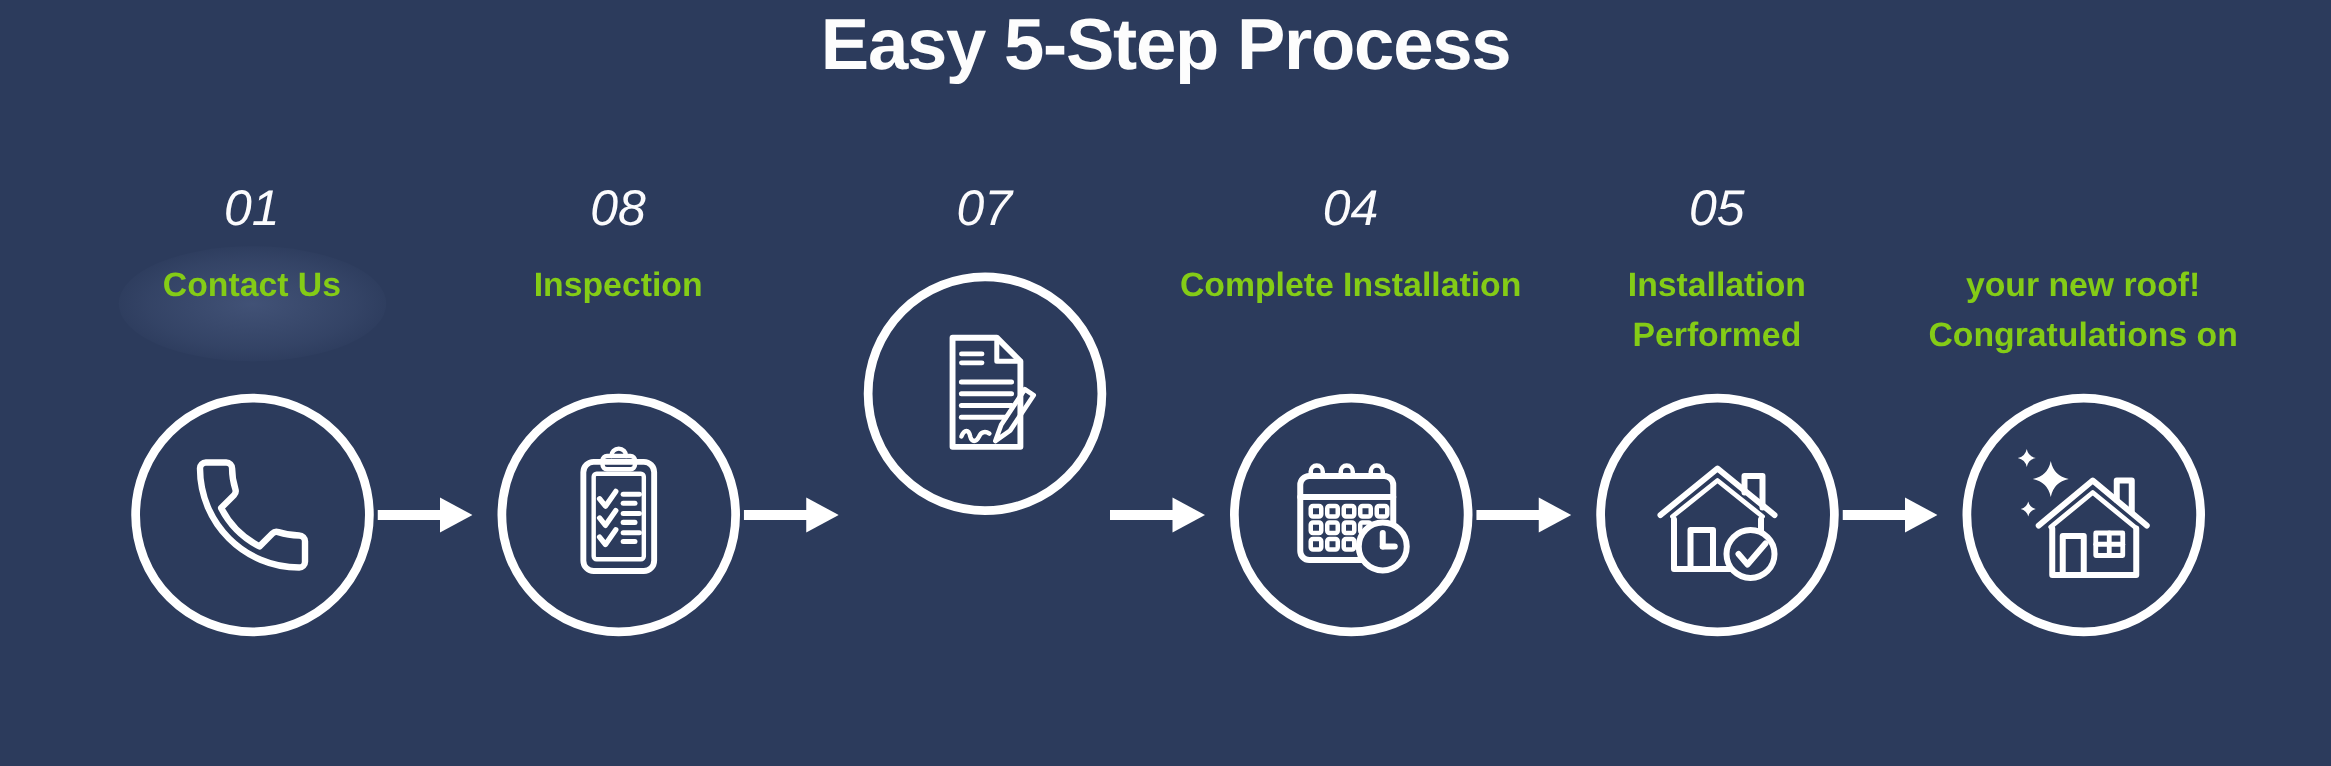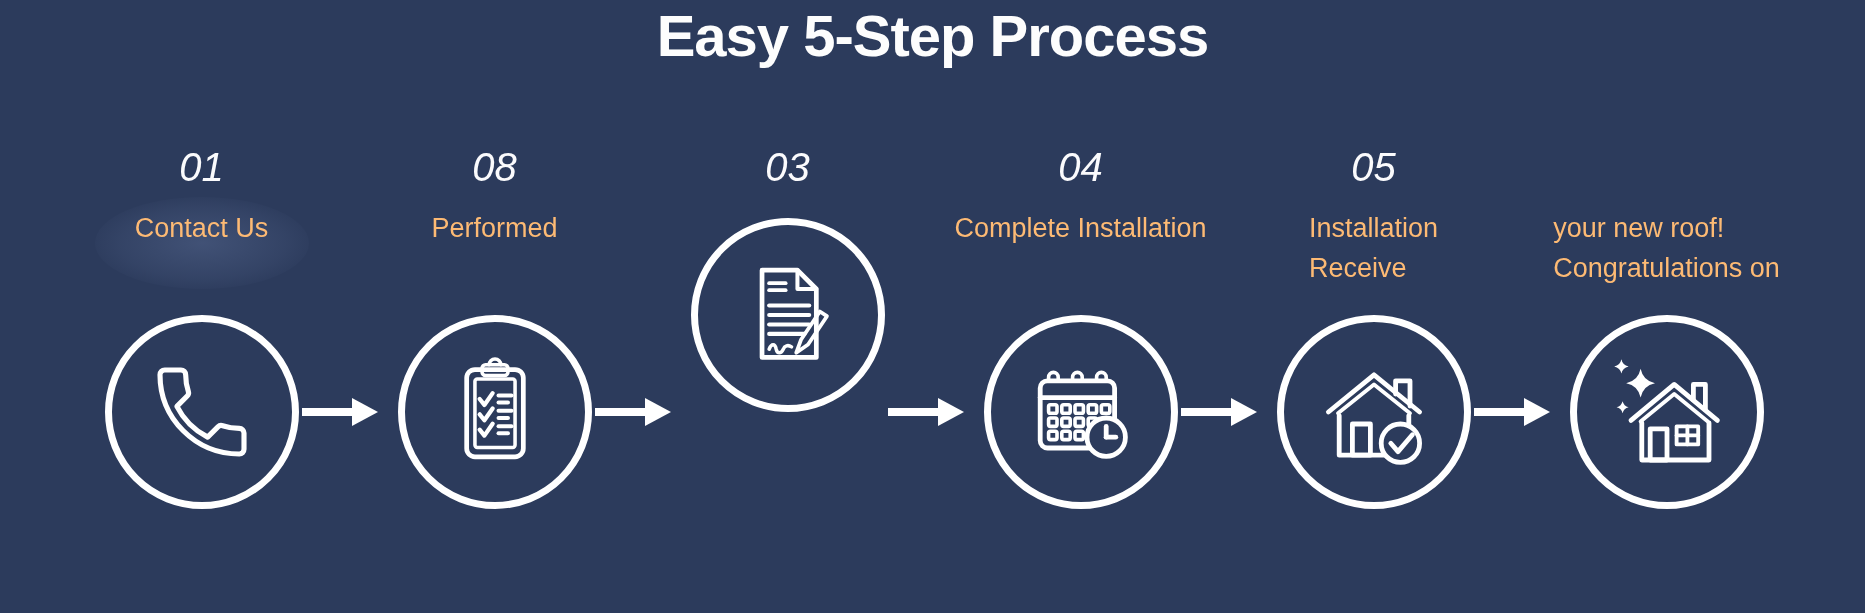--- a/index.html
+++ b/index.html
@@ -35,22 +35,22 @@
     position:relative;
     width:293px;
     display:flex;flex-direction:column;align-items:center;
   }
   .step-number{
     margin-top:143px;height:48px;line-height:48px;
     font-size:40px;font-weight:400;color:#fbfbfd;font-style:italic;
   }
   .step-label{
     margin-top:17px;height:80px;
-    font-size:27px;line-height:40px;font-weight:400;
-    text-align:left;color:#fdba74;
+    font-size:27px;line-height:40px;font-weight:700;
+    text-align:center;color:#84cc16;
   }
   .step-label span{display:block;white-space:nowrap;}
   .circle{
     box-sizing:border-box;
     margin-top:27px;
     width:194px;height:194px;
     border:7px solid #ffffff;border-radius:50%;
     display:flex;align-items:center;justify-content:center;
   }
   .icon{display:block;}
@@ -84,21 +84,21 @@
       </div>
       <svg class="arrow" width="76" height="30" viewBox="0 0 76 30">
         <line x1="0" y1="15" x2="53" y2="15" stroke="#ffffff" stroke-width="8"></line>
         <polygon points="50,1 76,15 50,29" fill="#ffffff"></polygon>
       </svg>
     </div>
 
     <div class="step">
       <div class="step-number">08</div>
       <div class="step-label">
-        <span>Performed</span>
+        <span>Inspection</span>
       </div>
       <div class="circle">
         <svg class="icon" width="118" height="118" viewBox="0 0 100 100" fill="none" stroke="#ffffff" stroke-width="4" stroke-linecap="round" stroke-linejoin="round">
           <rect x="26" y="14" width="48" height="74" rx="7"></rect>
           <rect x="33" y="22" width="34" height="58" rx="2" stroke-width="3"></rect>
           <path d="M45 10 a5 5 0 0 1 10 0" stroke-width="3"></path>
           <rect x="39" y="10" width="22" height="9" rx="3" stroke-width="3"></rect>
           <polyline points="37,39 41,44 48,34" stroke-width="3.6"></polyline>
           <polyline points="37,52 41,57 48,47" stroke-width="3.6"></polyline>
           <polyline points="37,65 41,70 48,60" stroke-width="3.6"></polyline>
@@ -110,21 +110,21 @@
           <line x1="53" y1="68" x2="61" y2="68" stroke-width="3.4"></line>
         </svg>
       </div>
       <svg class="arrow" width="76" height="30" viewBox="0 0 76 30">
         <line x1="0" y1="15" x2="53" y2="15" stroke="#ffffff" stroke-width="8"></line>
         <polygon points="50,1 76,15 50,29" fill="#ffffff"></polygon>
       </svg>
     </div>
 
     <div class="step">
-      <div class="step-number">03</div>
+      <div class="step-number">07</div>
       <div class="circle">
         <svg class="icon" width="118" height="118" viewBox="0 0 100 100" fill="none" stroke="#ffffff" stroke-width="4" stroke-linecap="round" stroke-linejoin="round">
           <path d="M28 12 H58 L74 28 V86 H28 Z"></path>
           <path d="M58 12 V28 H74" stroke-width="3.4"></path>
           <line x1="34" y1="23" x2="48" y2="23" stroke-width="3.2"></line>
           <line x1="34" y1="29" x2="48" y2="29" stroke-width="3.2"></line>
           <line x1="34" y1="42" x2="68" y2="42" stroke-width="3.4"></line>
           <line x1="34" y1="50" x2="68" y2="50" stroke-width="3.4"></line>
           <line x1="34" y1="58" x2="68" y2="58" stroke-width="3.4"></line>
           <line x1="34" y1="66" x2="64" y2="66" stroke-width="3.4"></line>
@@ -173,21 +173,21 @@
       <svg class="arrow" width="76" height="30" viewBox="0 0 76 30">
         <line x1="0" y1="15" x2="53" y2="15" stroke="#ffffff" stroke-width="8"></line>
         <polygon points="50,1 76,15 50,29" fill="#ffffff"></polygon>
       </svg>
     </div>
 
     <div class="step">
       <div class="step-number">05</div>
       <div class="step-label">
         <span>Installation</span>
-        <span>Receive</span>
+        <span>Performed</span>
       </div>
       <div class="circle">
         <svg class="icon" width="120" height="120" viewBox="0 0 100 100" fill="none" stroke="#ffffff" stroke-width="4" stroke-linecap="round" stroke-linejoin="round">
           <path d="M12 50 L50 19 L88 50"></path>
           <path d="M20 51 L50 27 L80 51" stroke-width="3.2"></path>
           <path d="M68 35 V24 H80 V45"></path>
           <path d="M21 53 V86 H79 V53"></path>
           <rect x="32" y="60" width="15" height="26"></rect>
           <circle cx="72" cy="76" r="16" fill="#2c3b5c"></circle>
           <polyline points="64,76 70,83 82,69"></polyline>

